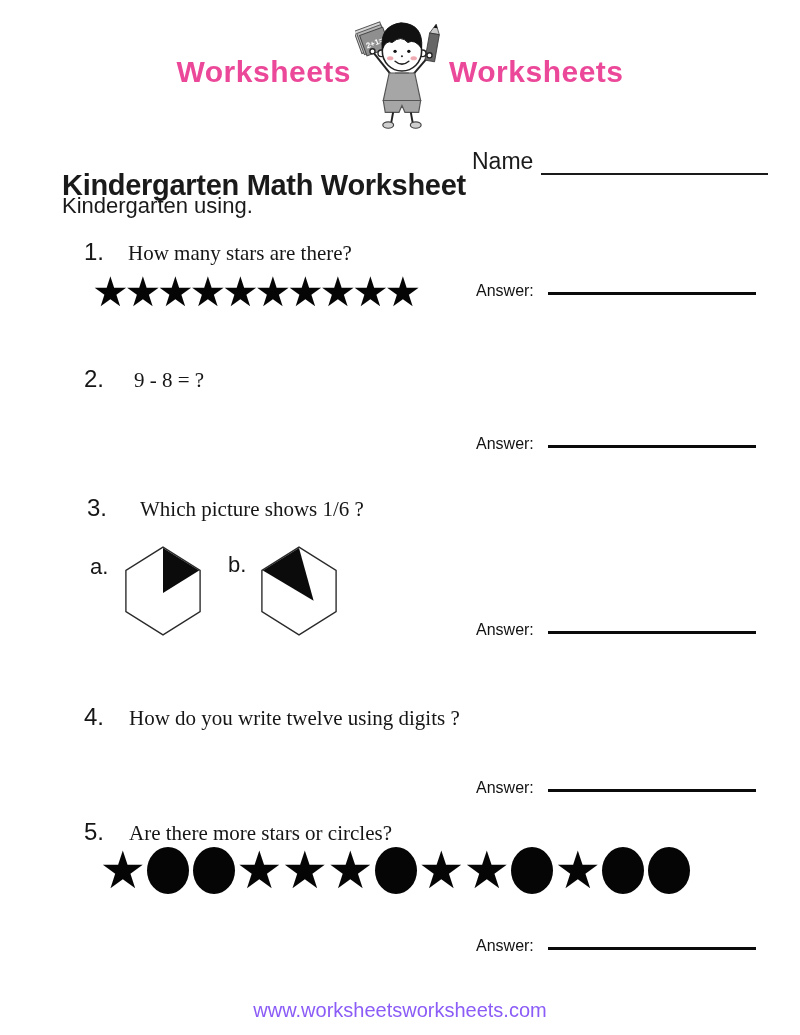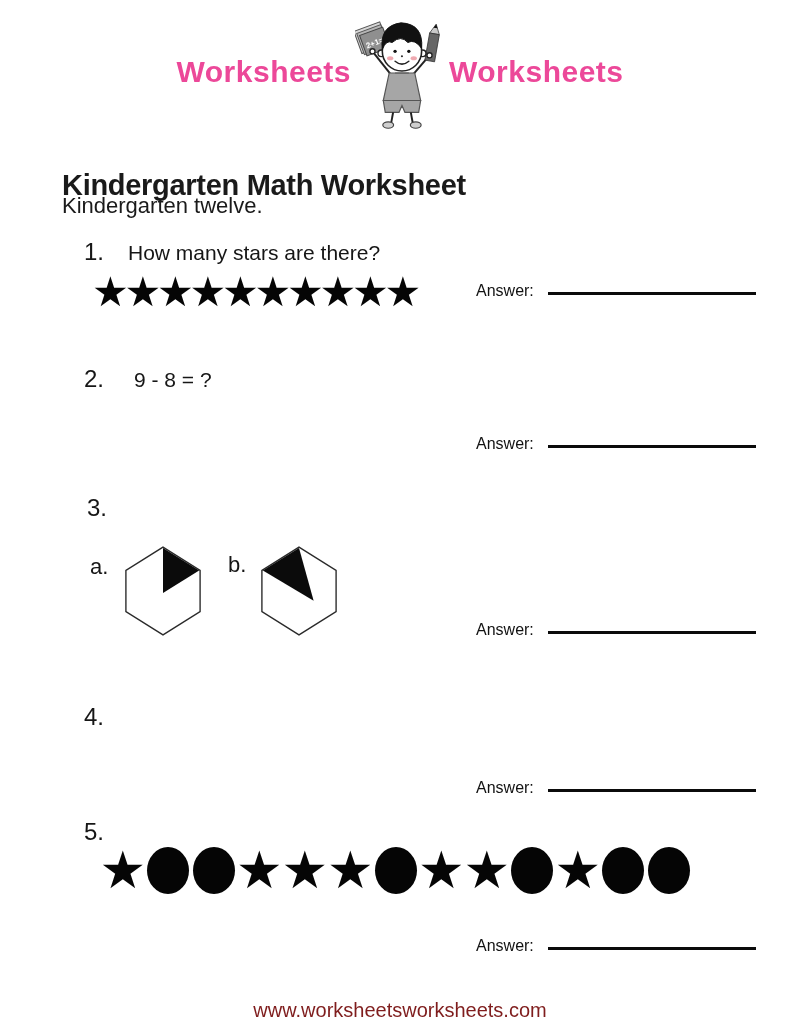--- a/index.html
+++ b/index.html
@@ -17,21 +17,21 @@
   
   .title { position:absolute; left:62px; top:150px; font-size:29px; font-weight:bold;
            letter-spacing:-0.3px; color:#1a1a1a; white-space:nowrap; }
   .name-row { position:absolute; left:472px; top:147px; width:296px;
               display:flex; align-items:flex-end; }
   .name-label { font-size:23px; color:#1a1a1a; line-height:28px; }
   .name-line { flex:1; height:26px; margin-left:8px; border-bottom:2px solid #1a1a1a; }
   .subtitle { position:absolute; left:62px; top:193px; font-size:22px; color:#1a1a1a; }
   
   .q-number { position:absolute; font-size:24px; color:#161616; }
-  .q-text   { position:absolute; font-size:21px; color:#161616; white-space:nowrap; }
+  .q-text   { position:absolute; font-size:21px; color:#161616; white-space:nowrap;font-family:Liberation Serif, serif; }
   
   .answer-row { position:absolute; left:430px; width:280px; display:flex; align-items:flex-start;margin-left:46px; }
   .answer-label { font-size:16px; color:#121212; line-height:18px; }
   .answer-line { flex:1; height:10px; margin-left:14px; border-bottom:3px solid #0b0b0b; }
   
   .stars-row { position:absolute; left:92px; top:268px; width:336px; height:48px;
                display:flex; align-items:center; }
   .stars-row .glyph.star { width:32.5px; font-size:41px; line-height:46px; text-align:center;
                color:#050505; font-family:"DejaVu Sans",sans-serif; }
   
@@ -39,21 +39,21 @@
   .hex-svg { position:absolute; width:82px; height:96px; }
   
   .shape-row { position:absolute; left:100px; top:841px; width:600px; height:58px;
                display:flex; align-items:center; }
   .shape-cell { width:45.5px; height:58px; display:flex; align-items:center; justify-content:center; }
   .shape-cell .star-glyph { font-size:52px; line-height:56px; color:#050505;
                font-family:"DejaVu Sans",sans-serif; }
   .shape-cell .circle-shape { width:42px; height:47px; border-radius:50%; background:#050505; }
   
   .footer { position:absolute; left:0; right:0; top:999px; text-align:center;
-            font-size:20px; color:#7f1d1d; }
+            font-size:20px; color:#8b5cf6; }
 </style>
 </head>
 <body>
 
 <div class="page">
 
   <div class="logo">
     <span class="logo-word">Worksheets</span>
     <svg class="logo-boy" viewBox="0 0 90 118">
 
@@ -96,21 +96,25 @@
 
       <line x1="38" y1="100" x2="36" y2="111" stroke="#222" stroke-width="2"></line>
       <line x1="56" y1="100" x2="58" y2="111" stroke="#222" stroke-width="2"></line>
       <ellipse cx="33" cy="113" rx="5.5" ry="3.2" fill="#cfcfcf" stroke="#444" stroke-width="1.2"></ellipse>
       <ellipse cx="61" cy="113" rx="5.5" ry="3.2" fill="#cfcfcf" stroke="#444" stroke-width="1.2"></ellipse>
     </svg>
     <span class="logo-word">Worksheets</span>
   </div>
 
   <h1 class="title">Kindergarten Math Worksheet</h1>
-  <div class="subtitle">Kindergarten twelve.</div>
+  <div class="name-row">
+    <span class="name-label">Name</span>
+    <span class="name-line"></span>
+  </div>
+  <div class="subtitle">Kindergarten using.</div>
 
   <span class="q-number" style="left:84px; top:238px;">1.</span>
   <span class="q-text" style="left:128px; top:241px;">How many stars are there?</span>
   <div class="stars-row">
       <span class="glyph star">★</span>
       <span class="glyph star">★</span>
       <span class="glyph star">★</span>
       <span class="glyph star">★</span>
       <span class="glyph star">★</span>
       <span class="glyph star">★</span>
@@ -125,42 +129,45 @@
   </div>
 
   <span class="q-number" style="left:84px; top:365px;">2.</span>
   <span class="q-text" style="left:134px; top:368px;">9 - 8 = ?</span>
   <div class="answer-row" style="top:435px;">
     <span class="answer-label">Answer:</span>
     <span class="answer-line"></span>
   </div>
 
   <span class="q-number" style="left:87px; top:494px;">3.</span>
+  <span class="q-text" style="left:140px; top:497px;">Which picture shows 1/6 ?</span>
   <span class="opt-label" style="left:90px; top:554px;">a.</span>
   <svg class="hex-svg" style="left:122px; top:543px;" viewBox="0 0 84 94">
     <polygon points="42,2 80,26 80,68 42,92 4,68 4,26" fill="none" stroke="#2a2a2a" stroke-width="1.4"></polygon>
     <polygon points="42,3 79,26 42,49" fill="#0b0b0b"></polygon>
   </svg>
   <span class="opt-label" style="left:228px; top:552px;">b.</span>
   <svg class="hex-svg" style="left:258px; top:543px;" viewBox="0 0 84 94">
     <polygon points="42,2 80,26 80,68 42,92 4,68 4,26" fill="none" stroke="#2a2a2a" stroke-width="1.4"></polygon>
     <polygon points="5,26 42,3 57,57" fill="#0b0b0b"></polygon>
   </svg>
   <div class="answer-row" style="top:621px;">
     <span class="answer-label">Answer:</span>
     <span class="answer-line"></span>
   </div>
 
   <span class="q-number" style="left:84px; top:703px;">4.</span>
+  <span class="q-text" style="left:129px; top:706px;">How do you write twelve using digits ?</span>
   <div class="answer-row" style="top:779px;">
     <span class="answer-label">Answer:</span>
     <span class="answer-line"></span>
   </div>
 
   <span class="q-number" style="left:84px; top:818px;">5.</span>
+  <span class="q-text" style="left:129px; top:821px;">Are there more stars or circles?</span>
   <div class="shape-row">
       <span class="shape-cell">
         <span class="star-glyph">★</span>
       </span>
       <span class="shape-cell">
         <span class="circle-shape"></span>
       </span>
       <span class="shape-cell">
         <span class="circle-shape"></span>
       </span>

